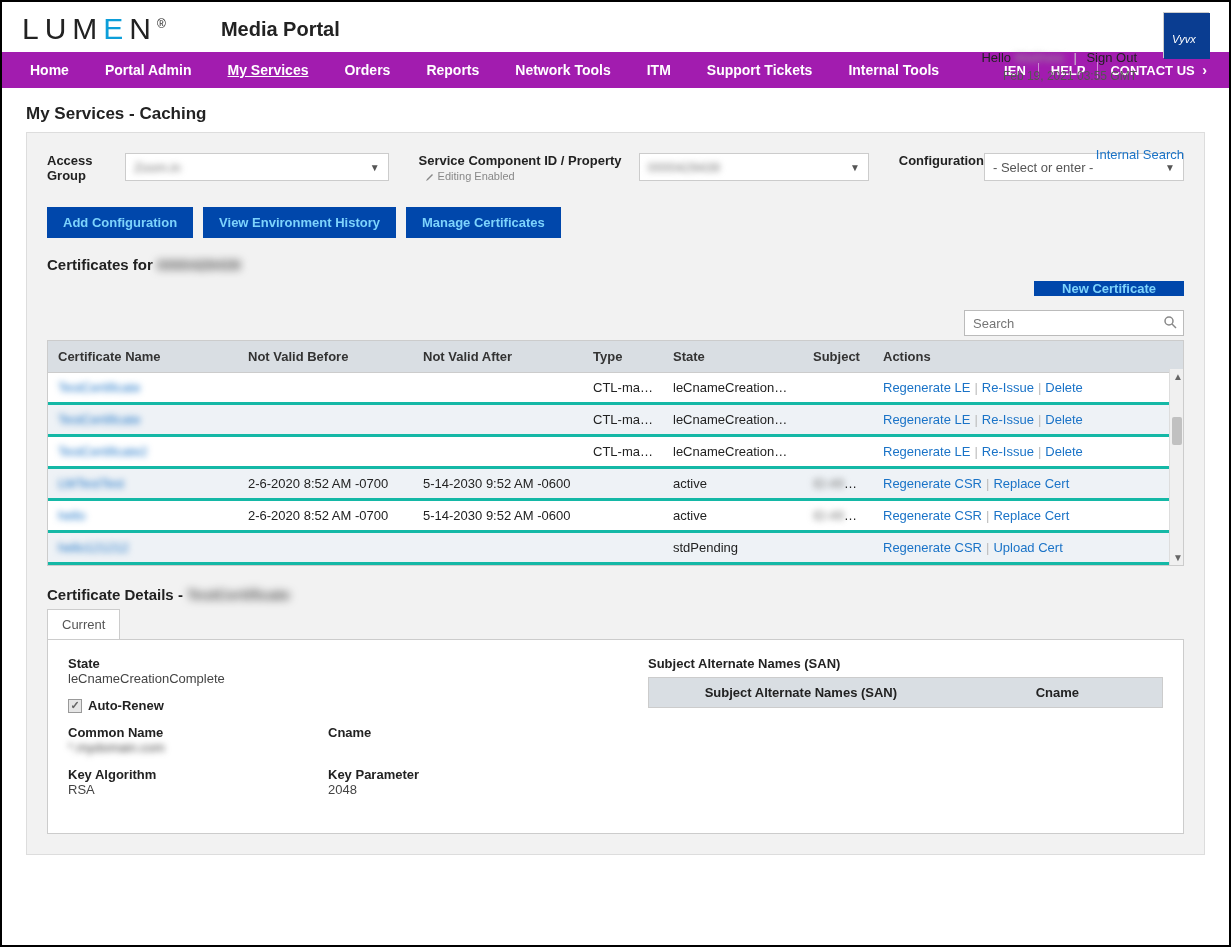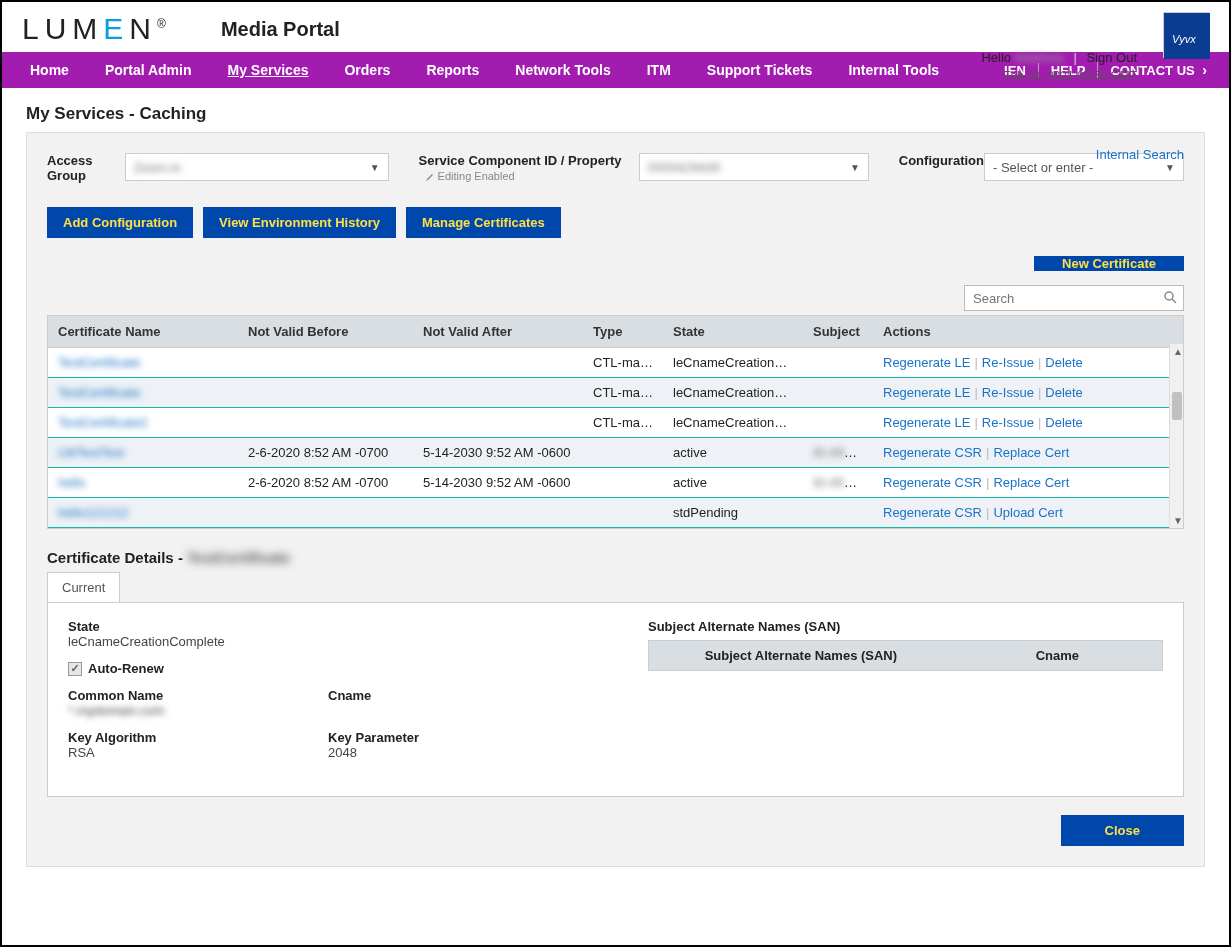--- a/index.html
+++ b/index.html
@@ -114,21 +114,21 @@
     display:flex; align-items:center; justify-content:space-between;
     padding:0 8px; font-size:13px; color:#555;
   }
   .sel1 { width: 296px; }
   .sel2 { width: 310px; }
   .sel3 { width: 200px; }
   .blurval { filter: blur(3px); color:#777; }
   .caret { font-size:10px; color:#555; }
   .btn-row { display:flex; gap:10px; margin-bottom: 18px; }
   .btn-primary {
-    background:#0047AB; color:#fde047; border:none;
+    background:#0047AB; color:#7dd3fc; border:none;
     padding:8px 16px; font-size:13px; font-weight:600;
     cursor:pointer;
   }
   .cert-header {
     font-size:15px; font-weight:700; margin-bottom:8px;
   }
   .cert-header .blur { filter: blur(4px); color:#555; }
   .new-cert-row { display:flex; justify-content:flex-end; margin-bottom:14px; }
   .search-row { display:flex; justify-content:flex-end; margin-bottom:4px; }
   .search-box {
@@ -139,21 +139,21 @@
     border:none; outline:none; flex:1; font-size:13px; color:#888;
   }
   .mag { color:#888; font-size:14px; }
 
   .table-wrap { position:relative; background:#fff; border:1px solid #ccc; }
   table.grid { width:100%; border-collapse:collapse; font-size:13px; table-layout: fixed;}
   table.grid th {
     background:#d9dee3; text-align:left; padding:8px 10px; font-weight:700;
     border-bottom:1px solid #ccc; color:#333;
   }
-  table.grid td { padding:7px 10px; border-bottom:1px solid #14b8a6; white-space:nowrap; overflow:hidden; text-overflow:ellipsis;}
+  table.grid td { padding:7px 10px; border-bottom:3px solid #14b8a6; white-space:nowrap; overflow:hidden; text-overflow:ellipsis;}
   table.grid tr:nth-child(even) td { background:#eef2f6; }
   .link { color:#1a73c7; cursor:pointer; }
   .actions .link { margin-right:0; }
   .actions .asep { color:#bbb; margin:0 4px; }
   .blurcell { filter: blur(3px); color:#1a73c7; }
   .blurgray { filter: blur(3px); color:#777; }
   .scrolltrack {
     position:absolute; top:28px; right:0; bottom:0; width:14px;
     background:#f0f0f0; border-left:1px solid #ddd;
   }
@@ -282,20 +282,24 @@
       </div>
     </div>
   </div>
 
   <div class="btn-row">
     <button class="btn-primary">Add Configuration</button>
     <button class="btn-primary">View Environment History</button>
     <button class="btn-primary">Manage Certificates</button>
   </div>
 
+  <div class="cert-header">
+    <span>Certificates for</span>
+    <span class="blur">0000429439</span>
+  </div>
 
   <div class="new-cert-row">
     <button class="btn-primary" style="padding:0 28px">New Certificate</button>
   </div>
 
   <div class="search-row">
     <div class="search-box">
       <input type="text" placeholder="Search" style="">
       <span class="mag">
         <svg width="14" height="14">
@@ -429,16 +433,13 @@
     </div>
     <div class="details-right">
       <div class="san-title">Subject Alternate Names (SAN)</div>
       <div class="san-head">
         <div class="san-col1" style="text-align:center">Subject Alternate Names (SAN)</div>
         <div class="san-col2" style="text-align:center">Cname</div>
       </div>
     </div>
   </div>
 
-  <div class="footer-row">
-    <button class="btn-primary" style="padding:8px 44px">Close</button>
-  </div>
 </div>
 
 </body></html>

